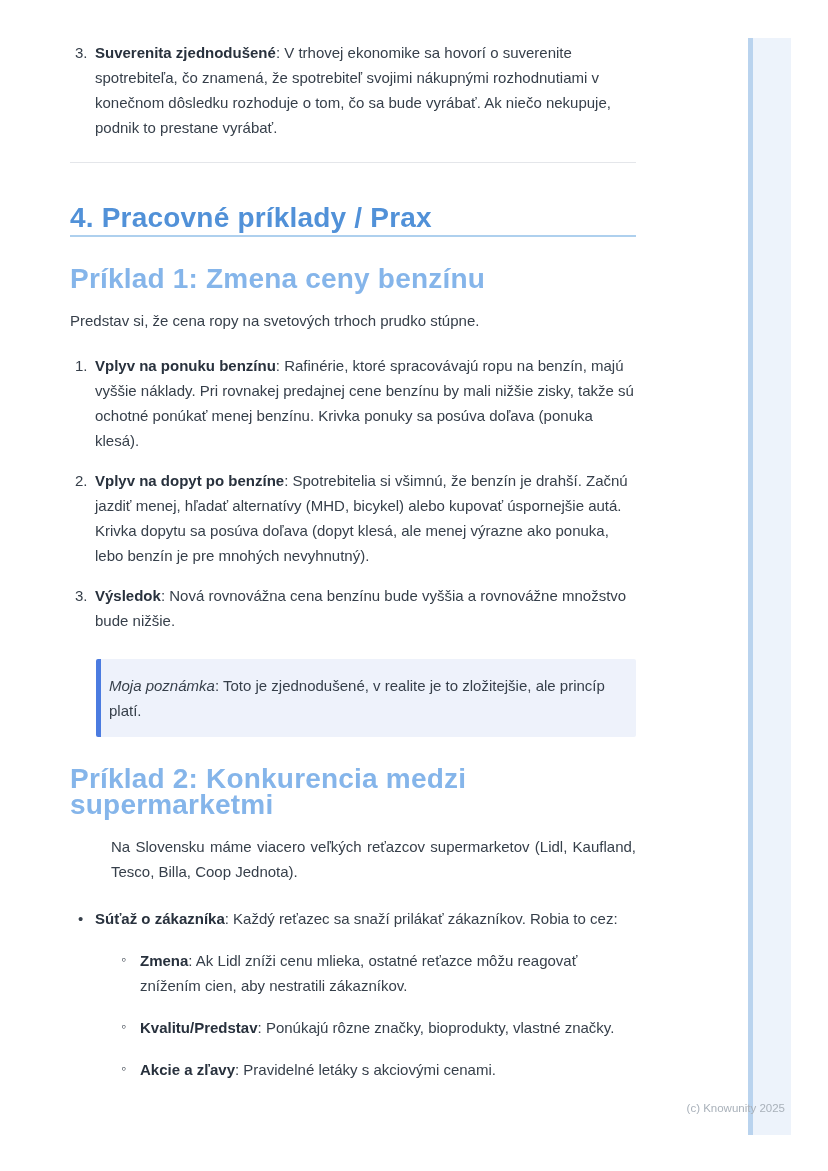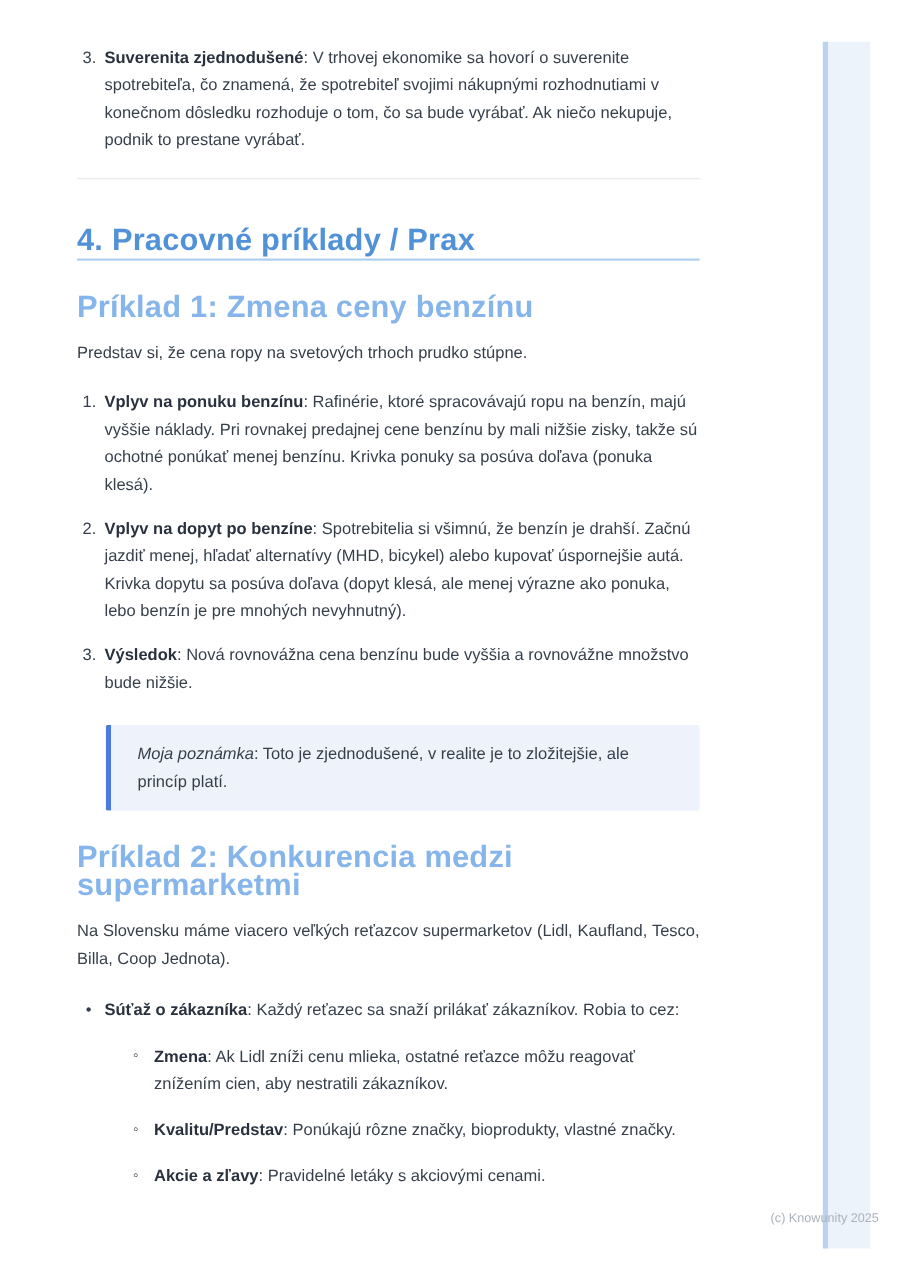--- a/index.html
+++ b/index.html
@@ -38,41 +38,41 @@
     color:var(--accent-heading);
     border-bottom:2px solid var(--heading-underline);
     padding-bottom:0;letter-spacing:.2px;
   }
   h2{
     margin:29px 0 0 0;font-size:28px;line-height:26px;font-weight:700;
     color:var(--accent-subheading);letter-spacing:.2px;
   }
   p.para{margin:16px 0 0 0;}
   p.h1-intro{margin-top:21px;}
-  p.justify{text-align:justify;}
+  p.justify{text-align:justify;margin-left:41px;}
   .olist.steps{margin-top:20px;}
   blockquote.note{
     margin:26px 0 0 26px;
     background:var(--quote-bg);
     border-left:5px solid var(--quote-border);
     border-radius:2px;
-    padding:14px 22px 14px 24px;
+    padding:14px 22px 14px 8px;
   }
   blockquote.note .lead-i{font-style:italic;font-weight:400;color:var(--text);}
   
   .ulist{margin:22px 0 0 0;padding:0;list-style:none;}
   .ulist > li{position:relative;padding-left:25px;margin-bottom:15px;}
   .ulist .marker{position:absolute;left:8px;top:0;}
   .ulist .marker.disc{font-size:15px;}
   .sublist{margin:17px 0 0 20px;padding:0;list-style:none;}
   .sublist > li{position:relative;padding-left:25px;margin-bottom:17px;}
   .sublist > li:last-child{margin-bottom:0;}
   .sublist .marker{position:absolute;left:6px;top:-1px;font-size:14px;}
   .footer{
-    position:absolute;top:1101px;right:29px;z-index:3;
+    position:absolute;top:1101px;right:43px;z-index:3;
     font-size:11.5px;line-height:14px;color:var(--footer-text);
   }
   .scroll-line{position:absolute;left:748px;top:38px;width:5px;height:1097px;background:var(--scroll-line);z-index:1;}
   .scroll-panel{position:absolute;left:753px;top:38px;width:38px;height:1097px;background:var(--scroll-panel);z-index:1;}
 </style>
 </head>
 <body>
 
 <div class="content">
 

